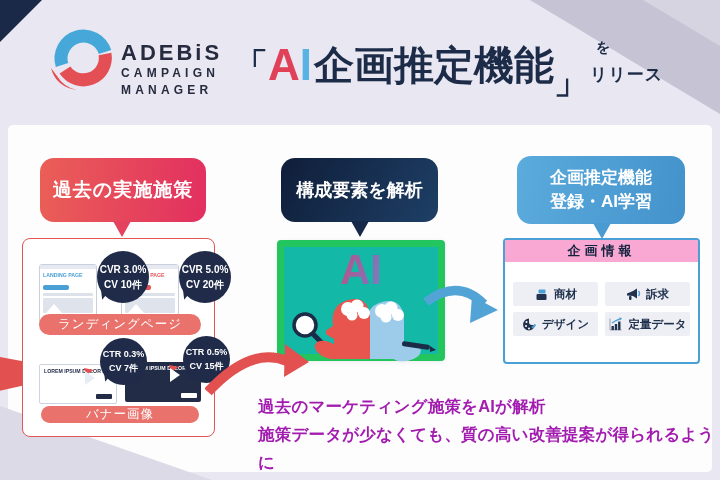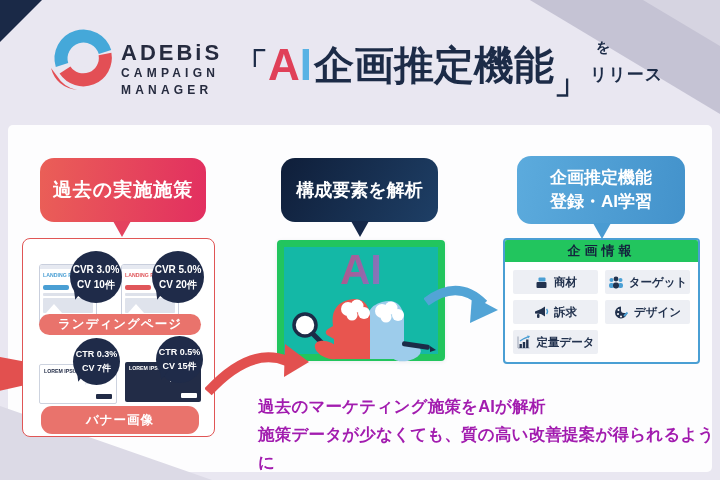--- a/index.html
+++ b/index.html
@@ -53,26 +53,26 @@
   .lp-thumb{position:absolute;width:58px;height:64px;background:#fff;border:1px solid #c9cfdd;border-radius:3px;
     overflow:hidden;padding:2px 3px;}
   .lp-top{height:4px;background:#e6e9f1;margin:-2px -3px 3px;}
   .tiny{font-size:10px;font-weight:bold;transform:scale(0.52);transform-origin:left top;white-space:nowrap;line-height:1.15;}
   .lp-btn{width:26px;height:5px;border-radius:2px;margin:1px 0 3px;}
   .lp-line{height:3px;background:#dde1ea;border-radius:1px;margin:2px 0;}
   .lp-img{height:15px;background:#dfe3ec;border-radius:1px;position:relative;overflow:hidden;}
   .mtn{position:absolute;left:3px;bottom:0;width:0;height:0;border-left:8px solid transparent;
     border-right:8px solid transparent;border-bottom:9px solid #fff;}
   .badge{position:absolute;background:#1f2b49;border-radius:50%;color:#fff;display:flex;flex-direction:column;
-    align-items:center;justify-content:center;font-weight:bold;z-index:5;}
+    align-items:center;justify-content:center;font-weight:bold;z-index:5;margin-left:27px;}
   .badge::after{content:"";position:absolute;left:-3px;bottom:6px;border:7px solid transparent;
     border-right-color:#1f2b49;transform:rotate(38deg);}
   .badge-lg{width:52px;height:52px;font-size:10px;line-height:1.5;}
   .badge-sm{width:47px;height:47px;font-size:9px;line-height:1.5;}
-  .pill{position:absolute;background:#e9736c;border-radius:11px;color:#fff;font-weight:bold;
+  .pill{position:absolute;background:#e9736c;border-radius:11px;color:#fff;font-weight:normal;
     display:flex;align-items:center;justify-content:center;letter-spacing:1px;z-index:4;}
   .bn-thumb{position:absolute;height:40px;border-radius:2px;padding:3px 4px;overflow:hidden;}
   .bn-light{background:#fff;border:1px solid #cdd3df;color:#222c47;}
   .bn-dark{background:#222c47;color:#fff;}
   .bn-btn{position:absolute;right:4px;bottom:4px;width:16px;height:5px;border-radius:1px;}
   .bn-light .bn-btn{background:#222c47;}
   .bn-dark .bn-btn{background:#fff;}
   .bn-arrow{position:absolute;right:14px;top:6px;width:0;height:0;border:7px solid transparent;}
   .bn-light .bn-arrow{border-left:10px solid #e8edf5;}
   .bn-dark .bn-arrow{border-left:10px solid #fff;}
@@ -86,23 +86,23 @@
     background:linear-gradient(100deg,#dc4258 15%,#8e6bb2 55%,#5fa9da 90%);
     -webkit-background-clip:text;background-clip:text;color:transparent;line-height:1;}
   .heads-svg{position:absolute;left:38px;top:46px;}
   .mag-svg{position:absolute;left:0px;top:56px;}
   .pen-svg{position:absolute;left:104px;top:84px;}
   .arrow-svg{position:absolute;z-index:5;}
 
   
   .right-box{position:absolute;left:503px;top:238px;width:197px;height:126px;background:#fff;
     border:2px solid #4a9fd4;border-radius:4px;z-index:4;overflow:hidden;}
-  .rb-header{height:22px;background:#22c55e;display:flex;align-items:center;justify-content:center;
+  .rb-header{height:22px;background:#f9a8d4;display:flex;align-items:center;justify-content:center;
     font-size:13px;font-weight:bold;letter-spacing:4px;color:#13233d;}
-  .rb-grid{display:grid;grid-template-columns:1fr 1fr;gap:6px 7px;padding:8px 8px;}
+  .rb-grid{display:grid;grid-template-columns:1fr 1fr;gap:6px 7px;padding:20px 8px;}
   .rb-cell{height:24px;background:#edeff4;border-radius:2px;display:flex;align-items:center;
     justify-content:center;gap:5px;font-size:11.5px;font-weight:bold;color:#22324e;}
 
   
   .caption{position:absolute;left:258px;top:392px;z-index:4;color:#a21caf;font-weight:bold;
     font-size:16.5px;line-height:28px;letter-spacing:0.2px;}
 </style>
 </head>
 <body>
 
@@ -192,21 +192,21 @@
       <div class="bn-btn"></div>
     </div>
     <div class="badge badge-sm" style="left:50px;top:99px;">
       <span>CTR 0.3%</span>
       <span>CV 7件</span>
     </div>
     <div class="badge badge-sm" style="left:133px;top:97px;">
       <span>CTR 0.5%</span>
       <span>CV 15件</span>
     </div>
-    <div class="pill" style="left:18px;top:167px;width:158px;height:28px;font-size:12.5px;">バナー画像</div>
+    <div class="pill" style="left:18px;top:167px;width:158px;height:17px;font-size:12.5px;">バナー画像</div>
   </div>
 
   <div class="center-card">
     <div class="ai-word">AI</div>
     <svg class="heads-svg" width="92" height="66" viewBox="0 0 92 66">
       <path d="M46,66 L46,48 L39,44 Q36,41 40,38 L45,35 Q42,14 60,9 Q79,4 82,24 L82,66 Z" fill="#9dcceb"></path>
       <g fill="#fff">
         <circle cx="60" cy="18" r="7"></circle>
           <circle cx="69" cy="15" r="6.5"></circle>
           <circle cx="76" cy="22" r="6"></circle>
@@ -245,31 +245,20 @@
     <div class="rb-header">企画情報</div>
     <div class="rb-grid">
       <div class="rb-cell">
         <svg width="15" height="15" viewBox="0 0 15 15">
           <rect x="2.5" y="7" width="10" height="6" rx="1" fill="#22324e"></rect>
           <rect x="4.5" y="2.5" width="7" height="4" rx="1" fill="#4a9fd4"></rect>
         </svg>
         <span>商材</span>
       </div>
       <div class="rb-cell">
-        <svg width="16" height="15" viewBox="0 0 16 15">
-          <circle cx="3.5" cy="5" r="2" fill="#4a9fd4"></circle>
-            <rect x="1" y="8" width="5" height="5" rx="2" fill="#4a9fd4"></rect>
-          <circle cx="12.5" cy="5" r="2" fill="#4a9fd4"></circle>
-            <rect x="10" y="8" width="5" height="5" rx="2" fill="#4a9fd4"></rect>
-          <circle cx="8" cy="4" r="2.4" fill="#22324e"></circle>
-            <rect x="5" y="7.5" width="6" height="6" rx="2.4" fill="#22324e"></rect>
-        </svg>
-        <span>ターゲット</span>
-      </div>
-      <div class="rb-cell">
         <svg width="15" height="15" viewBox="0 0 15 15">
           <polygon points="1,6.5 7,4 11,1.5 11,11.5 7,9 1,8.5" fill="#22324e"></polygon>
           <rect x="3" y="9" width="2.5" height="4" rx="1" fill="#22324e"></rect>
           <path d="M12.5,4 Q14.5,6.5 12.5,9" fill="none" stroke="#4a9fd4" stroke-width="1.4"></path>
         </svg>
         <span>訴求</span>
       </div>
       <div class="rb-cell">
         <svg width="15" height="15" viewBox="0 0 15 15">
           <path d="M7,1.5 A6,6 0 1 0 13,8 L10,8 A3,3 0 0 1 7,5 Z" fill="#22324e"></path>

